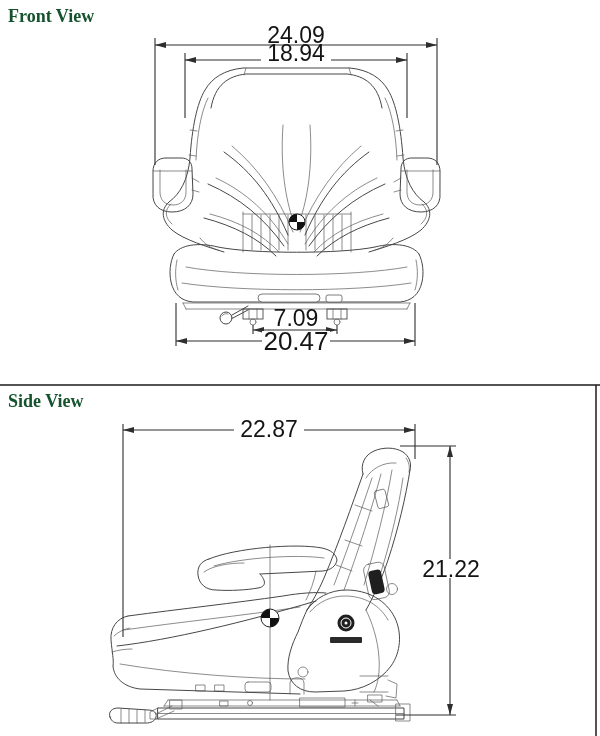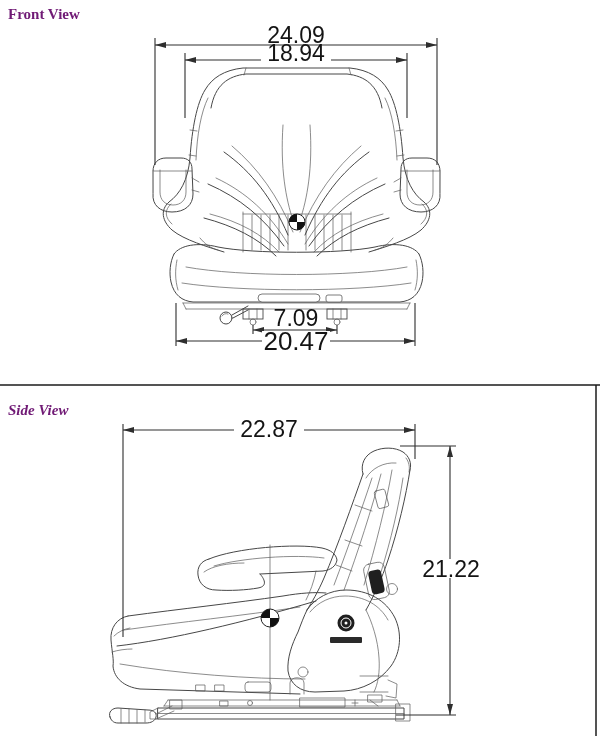--- a/index.html
+++ b/index.html
@@ -1,21 +1,21 @@
 <!DOCTYPE html>
 <html><head>
 <meta charset="utf-8">
 <style>
   html,body{margin:0;padding:0;background:#fff;}
   #page{position:relative;width:600px;height:736px;background:#ffffff;overflow:hidden;
         font-family:"Liberation Sans",sans-serif;}
   .view-label{position:absolute;left:8px;font-family:"Liberation Serif",serif;
-              font-weight:bold;font-size:15px;color:#701a75;}
+              font-weight:bold;font-size:18px;color:#14532d;}
   #front-label{top:6px;}
-  #side-label{top:402px;font-style:italic;}
+  #side-label{top:391px;}
   svg{position:absolute;top:0;left:0;}
   .ln{fill:none;stroke:#474747;stroke-width:1;stroke-linecap:round;stroke-linejoin:round;}
   .lnf{fill:none;stroke:#5a5a5a;stroke-width:0.7;stroke-linecap:round;stroke-linejoin:round;}
   .dim{fill:none;stroke:#2e2e2e;stroke-width:1.1;}
   .arr{fill:#2e2e2e;stroke:none;}
   .dimtxt{font-family:"Liberation Sans",sans-serif;fill:#141414;}
   .mask{fill:#ffffff;stroke:none;}
   .dk{fill:#1f1f1f;stroke:none;}
 </style>
 </head>

